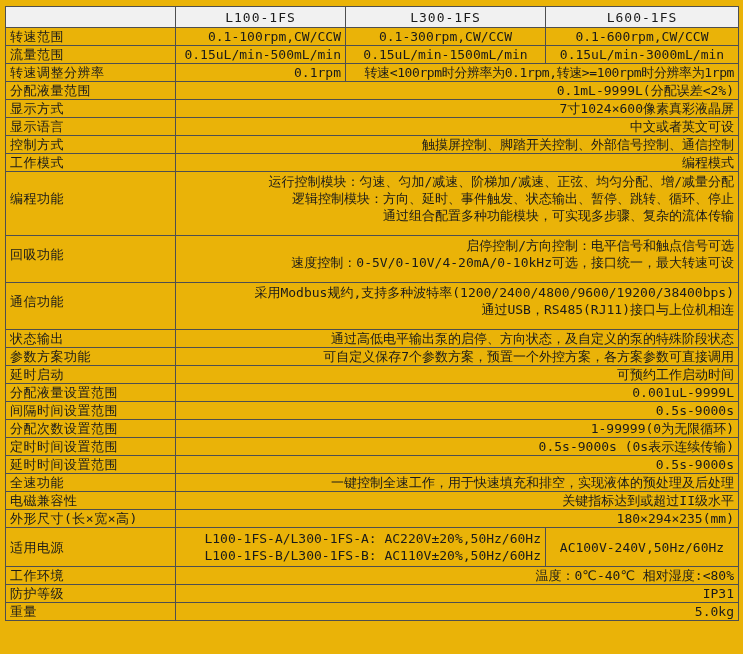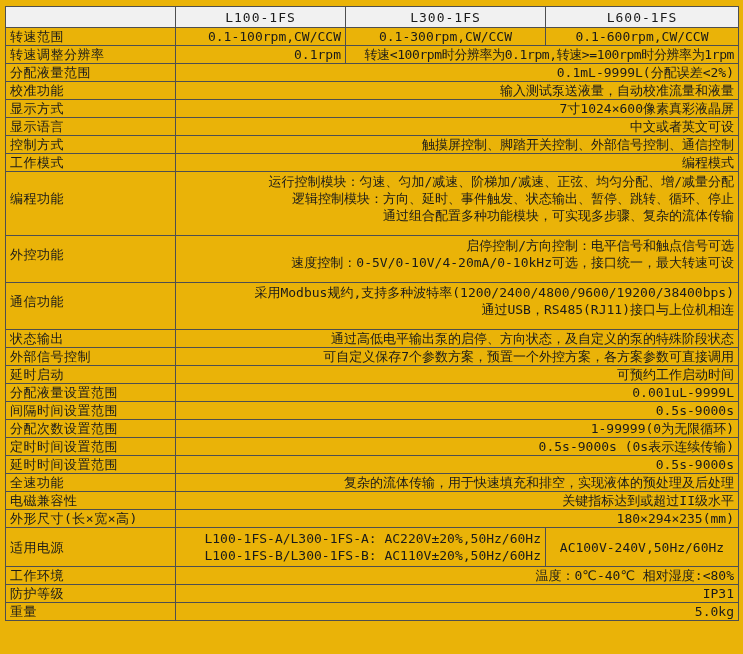--- a/index.html
+++ b/index.html
@@ -76,31 +76,33 @@
         <td class="hd">L600-1FS</td>
       </tr>
 
     <tr class="single">
           <td class="lbl">转速范围</td>
           <td class="val">0.1-100rpm,CW/CCW</td>
           <td class="val a-center">0.1-300rpm,CW/CCW</td>
           <td class="val a-center">0.1-600rpm,CW/CCW</td>
         </tr>
         <tr class="single">
+          <td class="lbl">流量范围</td>
+          <td class="val">0.15uL/min-500mL/min</td>
+          <td class="val a-center">0.15uL/min-1500mL/min</td>
+          <td class="val a-center">0.15uL/min-3000mL/min</td>
+        </tr>
+        <tr class="single">
           <td class="lbl">转速调整分辨率</td>
           <td class="val">0.1rpm</td>
           <td class="val tight" colspan="2">转速&lt;100rpm时分辨率为0.1rpm,转速&gt;=100rpm时分辨率为1rpm</td>
         </tr>
         <tr class="single">
           <td class="lbl">分配液量范围</td>
           <td class="val" colspan="3">0.1mL-9999L(分配误差&lt;2%)</td>
-        </tr>
-        <tr class="single">
-          <td class="lbl">校准功能</td>
-          <td class="val" colspan="3">输入测试泵送液量，自动校准流量和液量</td>
         </tr>
         <tr class="single">
           <td class="lbl">显示方式</td>
           <td class="val" colspan="3">7寸1024×600像素真彩液晶屏</td>
         </tr>
         <tr class="single">
           <td class="lbl">显示语言</td>
           <td class="val" colspan="3">中文或者英文可设</td>
         </tr>
         <tr class="single">
@@ -111,35 +113,35 @@
           <td class="lbl">工作模式</td>
           <td class="val" colspan="3">编程模式</td>
         </tr>
         <tr class="multi">
           <td class="lbl">编程功能</td>
           <td class="val" colspan="3">运行控制模块：匀速、匀加/减速、阶梯加/减速、正弦、均匀分配、增/减量分配
 逻辑控制模块：方向、延时、事件触发、状态输出、暂停、跳转、循环、停止
 通过组合配置多种功能模块，可实现多步骤、复杂的流体传输</td>
         </tr>
         <tr class="multi">
-          <td class="lbl">外控功能</td>
+          <td class="lbl">回吸功能</td>
           <td class="val" colspan="3">启停控制/方向控制：电平信号和触点信号可选
 速度控制：0-5V/0-10V/4-20mA/0-10kHz可选，接口统一，最大转速可设</td>
         </tr>
         <tr class="multi">
           <td class="lbl">通信功能</td>
           <td class="val" colspan="3">采用Modbus规约,支持多种波特率(1200/2400/4800/9600/19200/38400bps)
 通过USB，RS485(RJ11)接口与上位机相连</td>
         </tr>
         <tr class="single">
           <td class="lbl">状态输出</td>
           <td class="val" colspan="3">通过高低电平输出泵的启停、方向状态，及自定义的泵的特殊阶段状态</td>
         </tr>
         <tr class="single">
-          <td class="lbl">外部信号控制</td>
+          <td class="lbl">参数方案功能</td>
           <td class="val" colspan="3">可自定义保存7个参数方案，预置一个外控方案，各方案参数可直接调用</td>
         </tr>
         <tr class="single">
           <td class="lbl">延时启动</td>
           <td class="val" colspan="3">可预约工作启动时间</td>
         </tr>
         <tr class="single">
           <td class="lbl">分配液量设置范围</td>
           <td class="val" colspan="3">0.001uL-9999L</td>
         </tr>
@@ -154,21 +156,21 @@
         <tr class="single">
           <td class="lbl">定时时间设置范围</td>
           <td class="val" colspan="3">0.5s-9000s (0s表示连续传输)</td>
         </tr>
         <tr class="single">
           <td class="lbl">延时时间设置范围</td>
           <td class="val" colspan="3">0.5s-9000s</td>
         </tr>
         <tr class="single">
           <td class="lbl">全速功能</td>
-          <td class="val" colspan="3">复杂的流体传输，用于快速填充和排空，实现液体的预处理及后处理</td>
+          <td class="val" colspan="3">一键控制全速工作，用于快速填充和排空，实现液体的预处理及后处理</td>
         </tr>
         <tr class="single">
           <td class="lbl">电磁兼容性</td>
           <td class="val" colspan="3">关键指标达到或超过II级水平</td>
         </tr>
         <tr class="single">
           <td class="lbl">外形尺寸(长×宽×高)</td>
           <td class="val" colspan="3">180×294×235(mm)</td>
         </tr>
         <tr class="power">

